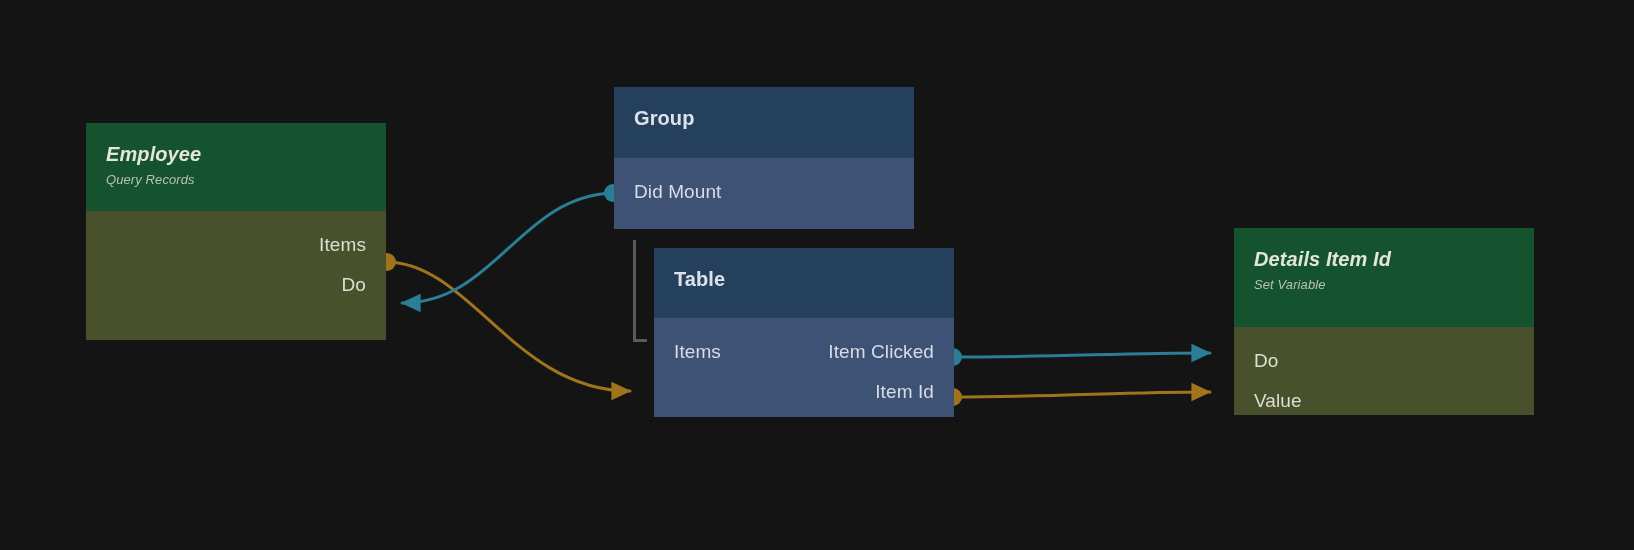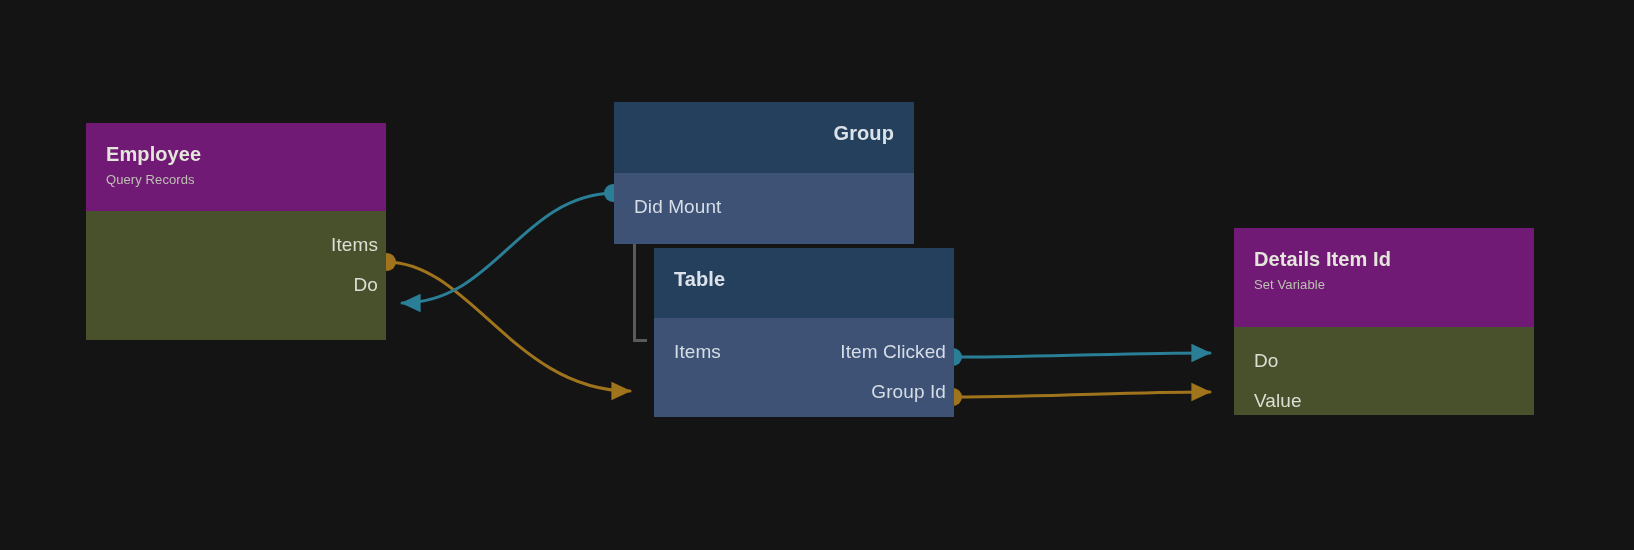--- a/index.html
+++ b/index.html
@@ -42,35 +42,35 @@
   }
   .node-subtitle {
     font-size: 13px;
     font-weight: normal;
     line-height: 26px;
     letter-spacing: 0.1px;
   }
   .node-body {
     box-sizing: border-box;
     position: relative;
-    padding: 14px 8px 18px 20px;
+    padding: 14px 20px 18px 20px;
   }
   .port-row {
     position: relative;
     height: 40px;
     display: flex;
     align-items: center;
     font-size: 19px;
     line-height: 40px;
     letter-spacing: 0.1px;
   }
   .port-label { white-space: nowrap; }
 
   
-  .node.green .node-header { background: #701a75; }
+  .node.green .node-header { background: #14532d; font-style: italic; }
   .node.green .node-body   { background: #48512c; }
   .node.green .node-title    { color: #e4e6db; }
   .node.green .node-subtitle { color: #bcc0b1; }
   .node.green .port-label    { color: #dcdfd4; }
 
   .node.blue .node-header { background: #24405c; }
   .node.blue .node-body   { background: #3d5274; }
   .node.blue .node-title    { color: #dde2ea; }
   .node.blue .port-label    { color: #d7dde7; }
 
@@ -122,21 +122,21 @@
           <div class="port-row" style="display: flex; justify-content: space-between; align-items: center;">
             <span class="port-label">&nbsp;</span>
             <span class="port-label">Items</span>
           </div>
           <div class="port-row" style="display: flex; justify-content: space-between; align-items: center;">
             <span class="port-label">&nbsp;</span>
             <span class="port-label">Do</span>
           </div>
         </div>
       </div>
-      <div class="node blue" style="left: 614px; top: 102px; width: 300px; height: 142px; text-align: right;">
+      <div class="node blue" style="left: 614px; top: 87px; width: 300px; height: 142px;">
         <div class="node-header" style="height: 71px;">
           <div class="node-title">Group</div>
         </div>
         <div class="node-body" style="height: 71px;">
           <div class="port-row" style="display: flex; justify-content: space-between; align-items: center;">
             <span class="port-label">Did Mount</span>
             <span class="port-label">&nbsp;</span>
           </div>
         </div>
       </div>
@@ -144,21 +144,21 @@
         <div class="node-header" style="height: 70px; margin-top: 8px;">
           <div class="node-title">Table</div>
         </div>
         <div class="node-body" style="height: 107px;">
           <div class="port-row" style="display: flex; justify-content: space-between; align-items: center;">
             <span class="port-label">Items</span>
             <span class="port-label">Item Clicked</span>
           </div>
           <div class="port-row" style="display: flex; justify-content: space-between; align-items: center;">
             <span class="port-label">&nbsp;</span>
-            <span class="port-label">Group Id</span>
+            <span class="port-label">Item Id</span>
           </div>
         </div>
       </div>
       <div class="node green" style="left: 1234px; top: 228px; width: 300px; height: 187px;">
         <div class="node-header" style="height: 99px;">
           <div class="node-title">Details Item Id</div>
           <div class="node-subtitle">Set Variable</div>
         </div>
         <div class="node-body" style="height: 112px;">
           <div class="port-row" style="display: flex; justify-content: space-between; align-items: center;">

